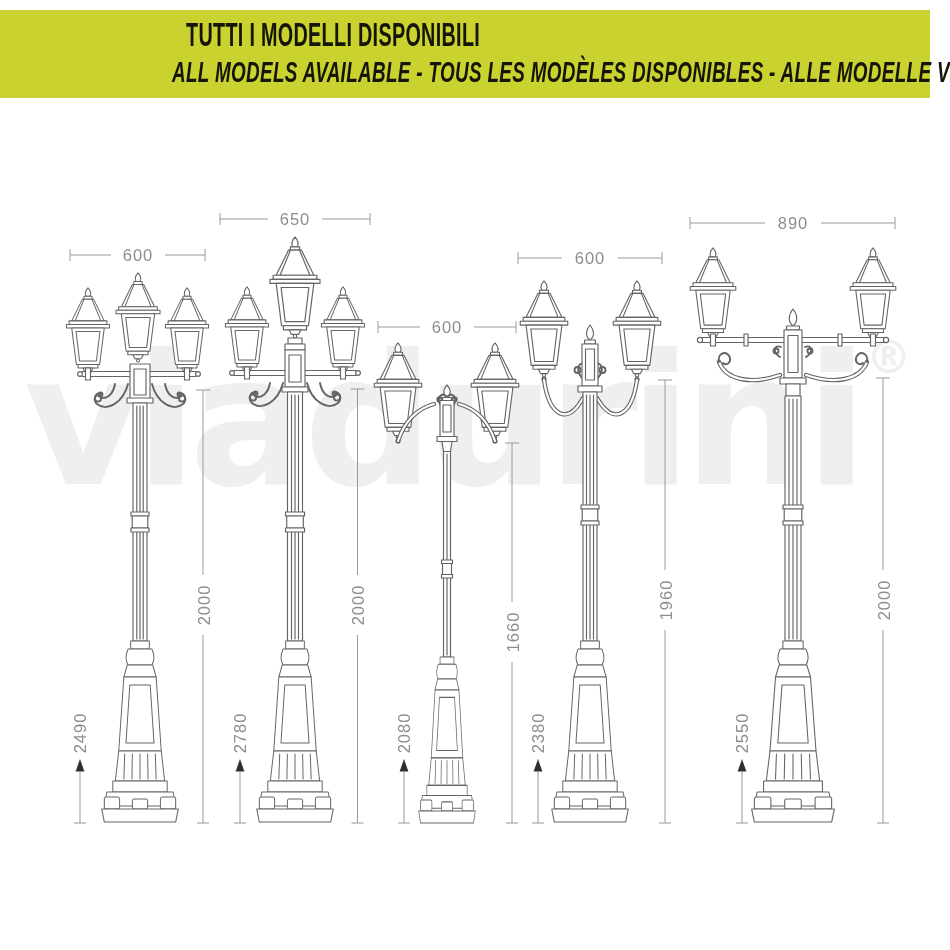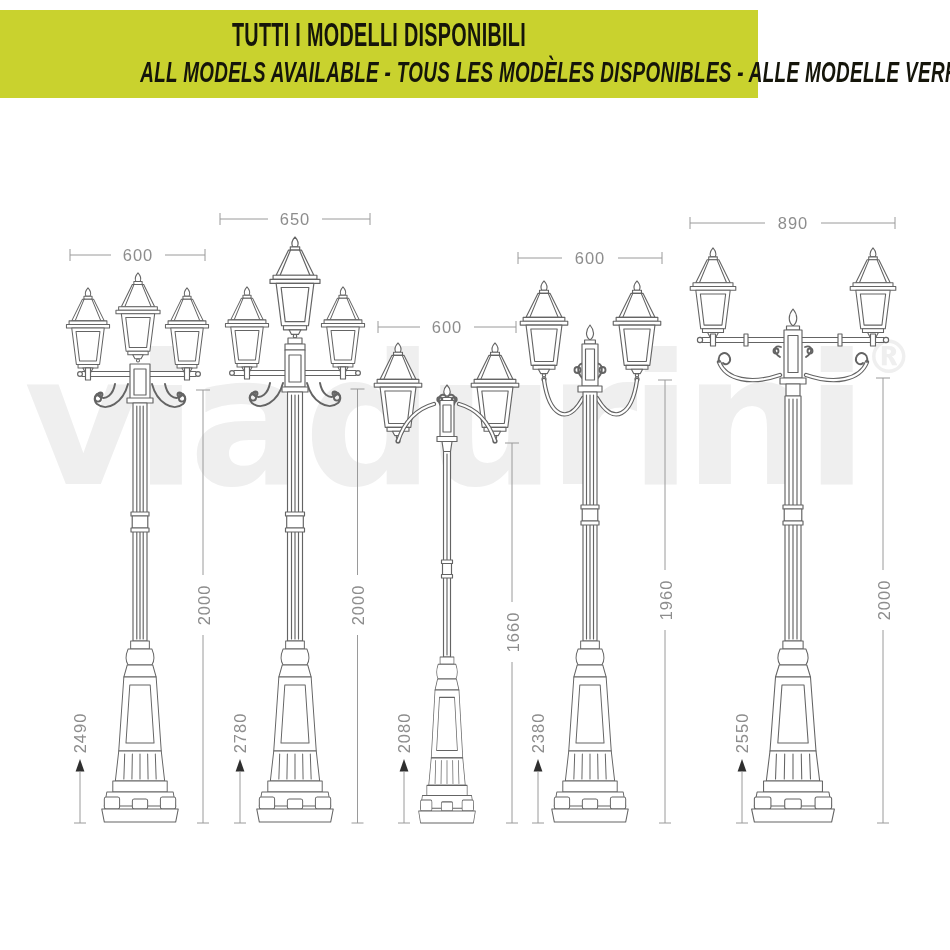--- a/index.html
+++ b/index.html
@@ -1,23 +1,22 @@
 <!DOCTYPE html>
 <html style="--banner-bg: #c9d22e; --banner-text: #15150a; --line-color: #646464; --dim-color: #9a9a9a; --dim-text-color: #8d8d8d; --arrow-color: #2f2f2f; --watermark-color: #efefef;"><head>
 <meta charset="utf-8">
 <style>
   html,body{margin:0;padding:0;}
   body{
     width:950px;height:950px;position:relative;overflow:hidden;
     background:#ffffff;font-family:"Liberation Sans",sans-serif;
   }
   .banner{
-    position:absolute;top:10px;left:0;width:758px;height:88px;z-index:3;
+    position:absolute;top:10px;left:0;width:930px;height:88px;z-index:3;
     background:var(--banner-bg,#c9d22e);color:var(--banner-text,#15150a);
-    text-align:center;
   }
   .banner .l1{
     margin-top:8px;font-size:33px;font-weight:bold;line-height:1;
     white-space:nowrap;transform:scaleX(0.60);letter-spacing:0.5px;
   }
   .banner .l2{
     margin-top:6px;font-size:30px;font-weight:bold;font-style:italic;line-height:1;
     white-space:nowrap;transform:scaleX(0.63);letter-spacing:0.5px;
   }
   .watermark{

